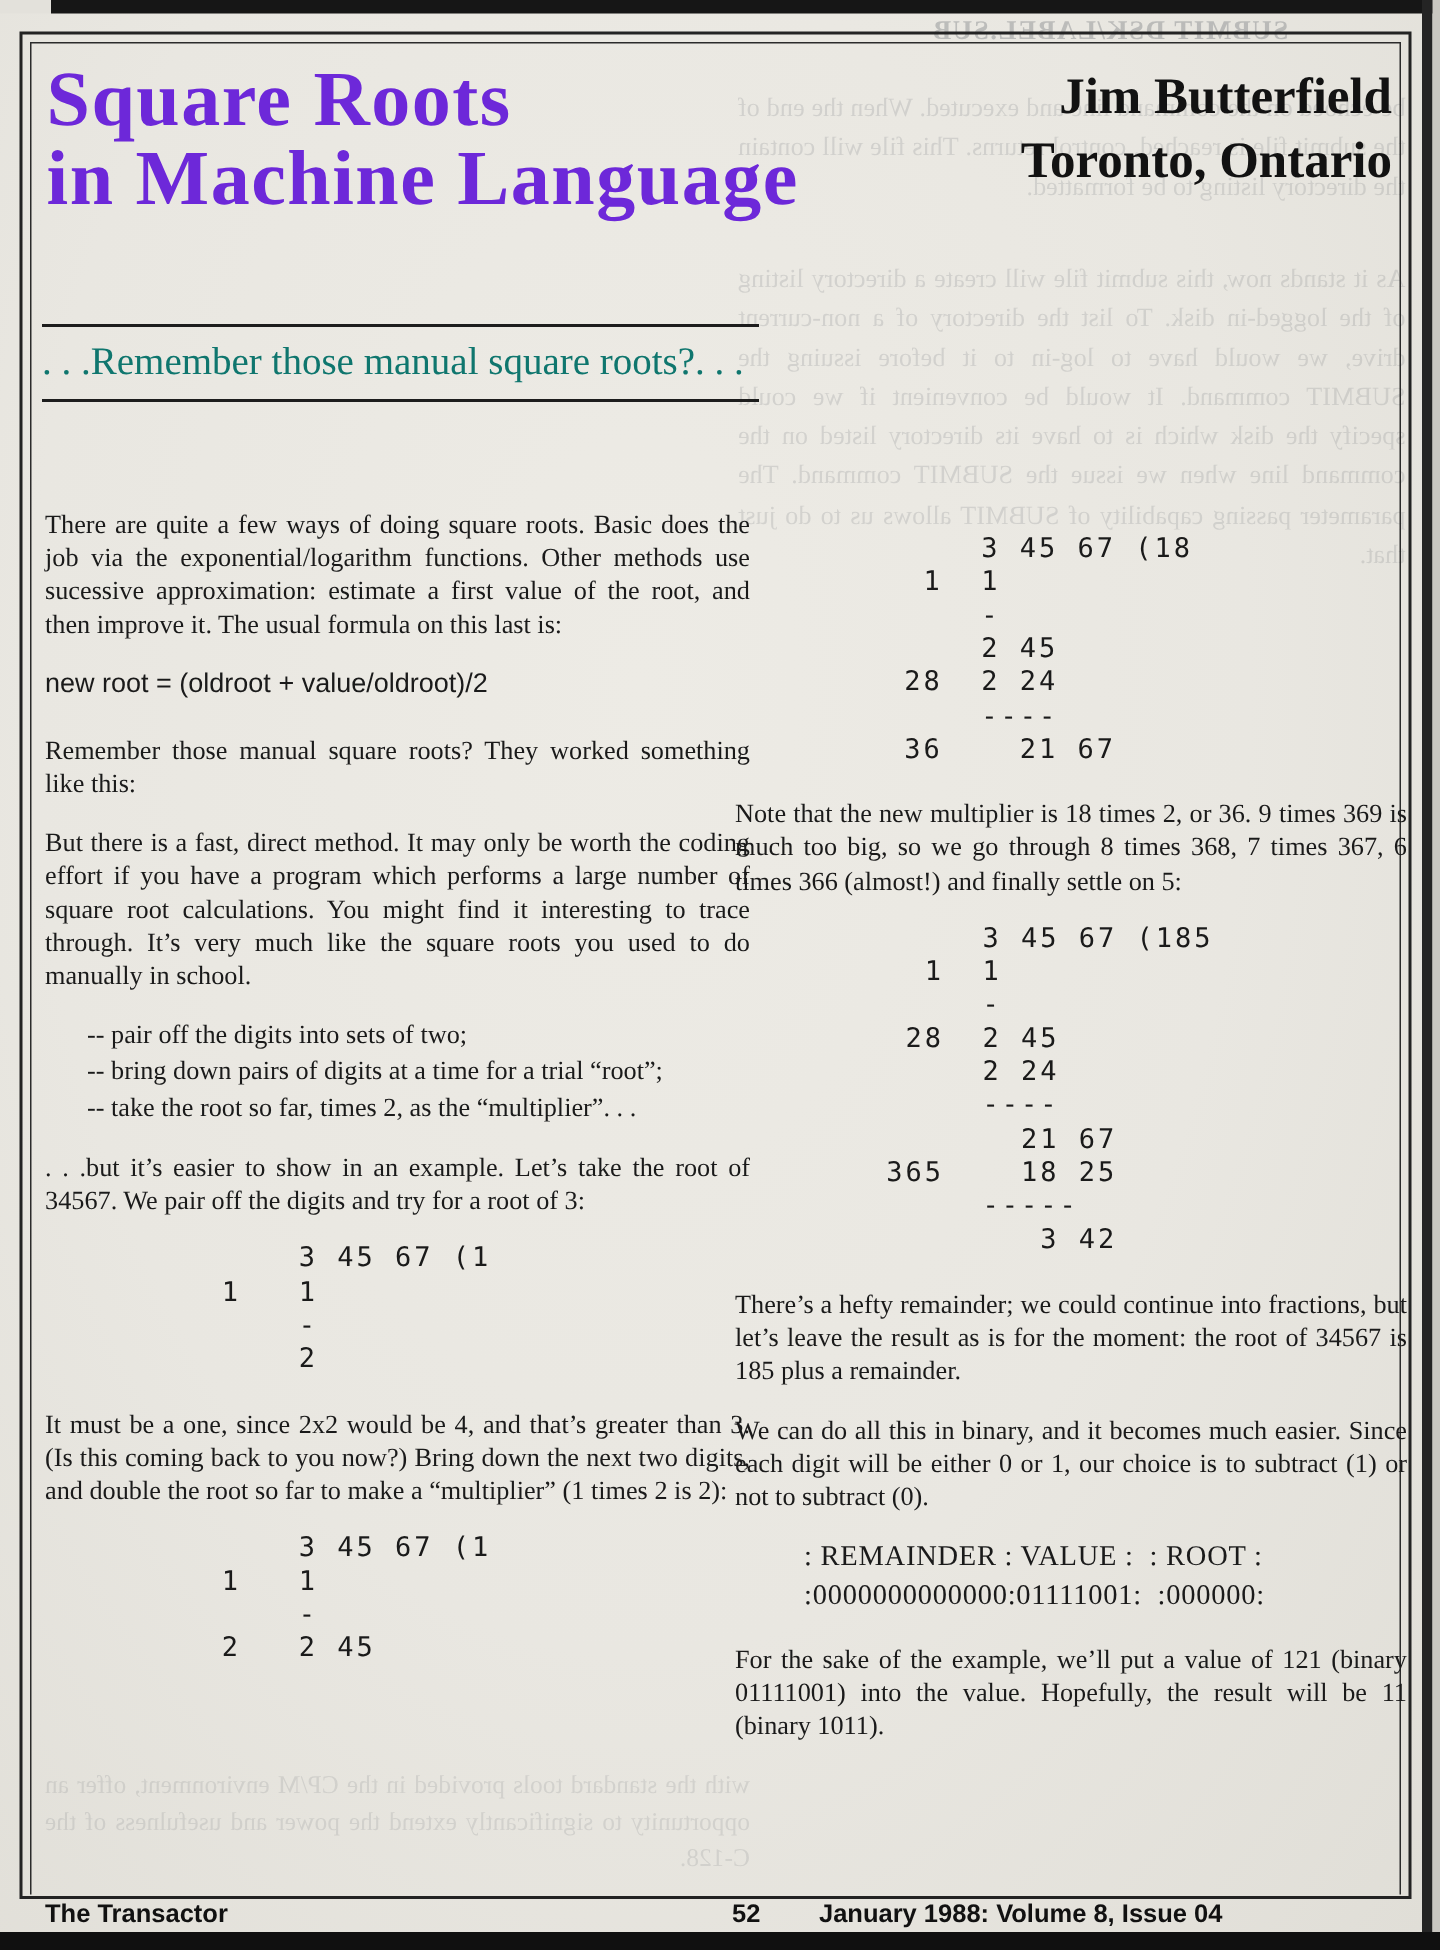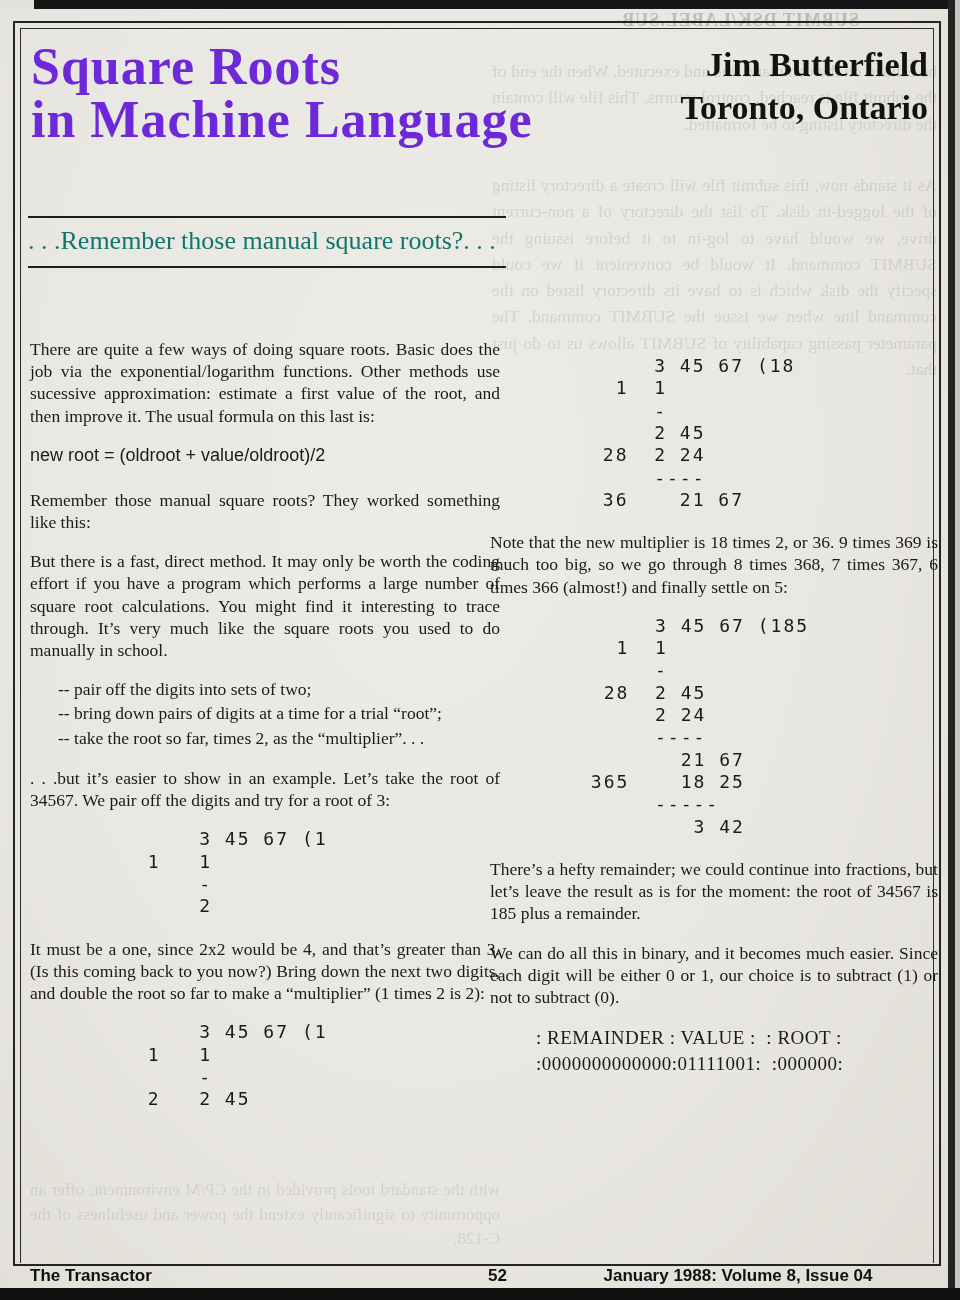--- a/index.html
+++ b/index.html
@@ -69,21 +69,21 @@
     margin:2px 0 18px 46px;white-space:pre;letter-spacing:.5px;
   }
 
   
   .footer{
     position:absolute;left:30px;top:1266px;width:900px;display:flex;align-items:center;
     font-family:"Liberation Sans",sans-serif;font-weight:bold;font-size:17px;color:#111;gap:39px;
   }
   .footer .f-left{flex:1;text-align:left;}
   .footer .f-center{flex:0 0 auto;margin-left:35px;}
-  .footer .f-right{flex:1;text-align:center;}
+  .footer .f-right{flex:1;text-align:left;}
 </style>
 </head>
 <body>
 
 <div class="paper"></div>
 <div class="scan-top-edge"></div>
 <div class="scan-right-edge"></div>
 <div class="scan-right-margin"></div>
 <div class="scan-bottom-bar"></div>
 
@@ -144,19 +144,20 @@
       2 24
       ----
         21 67
  365    18 25
       -----
          3 42</pre>
   <p>There’s a hefty remainder; we could continue into fractions, but let’s leave the result as is for the moment: the root of 34567 is 185 plus a remainder.</p>
   <p>We can do all this in binary, and it becomes much easier. Since each digit will be either 0 or 1, our choice is to subtract (1) or not to subtract (0).</p>
   <pre class="buffer">: REMAINDER : VALUE :  : ROOT :
 :0000000000000:01111001:  :000000:</pre>
+  <p>For the sake of the example, we’ll put a value of 121 (binary 01111001) into the value. Hopefully, the result will be 11 (binary 1011).</p>
 </div>
 
 <div class="footer">
   <span class="f-left">The Transactor</span>
   <span class="f-center">52</span>
   <span class="f-right">January 1988: Volume 8, Issue 04</span>
 </div>
 
 </body></html>

